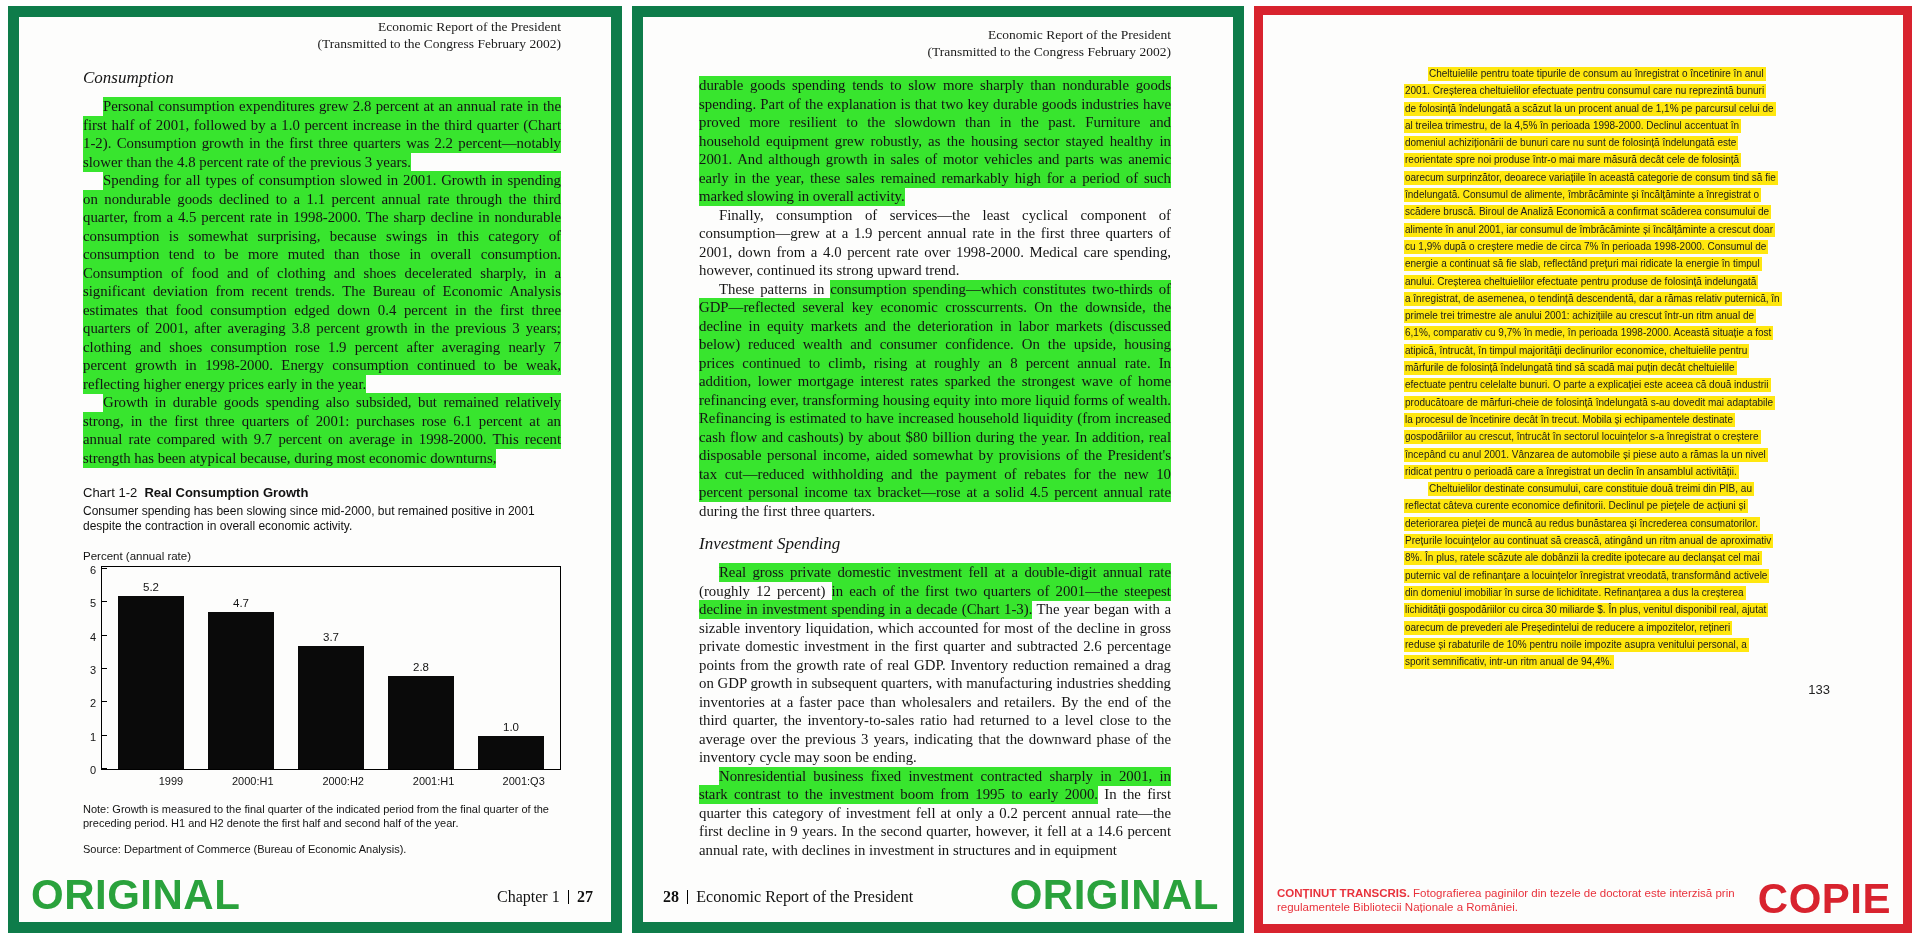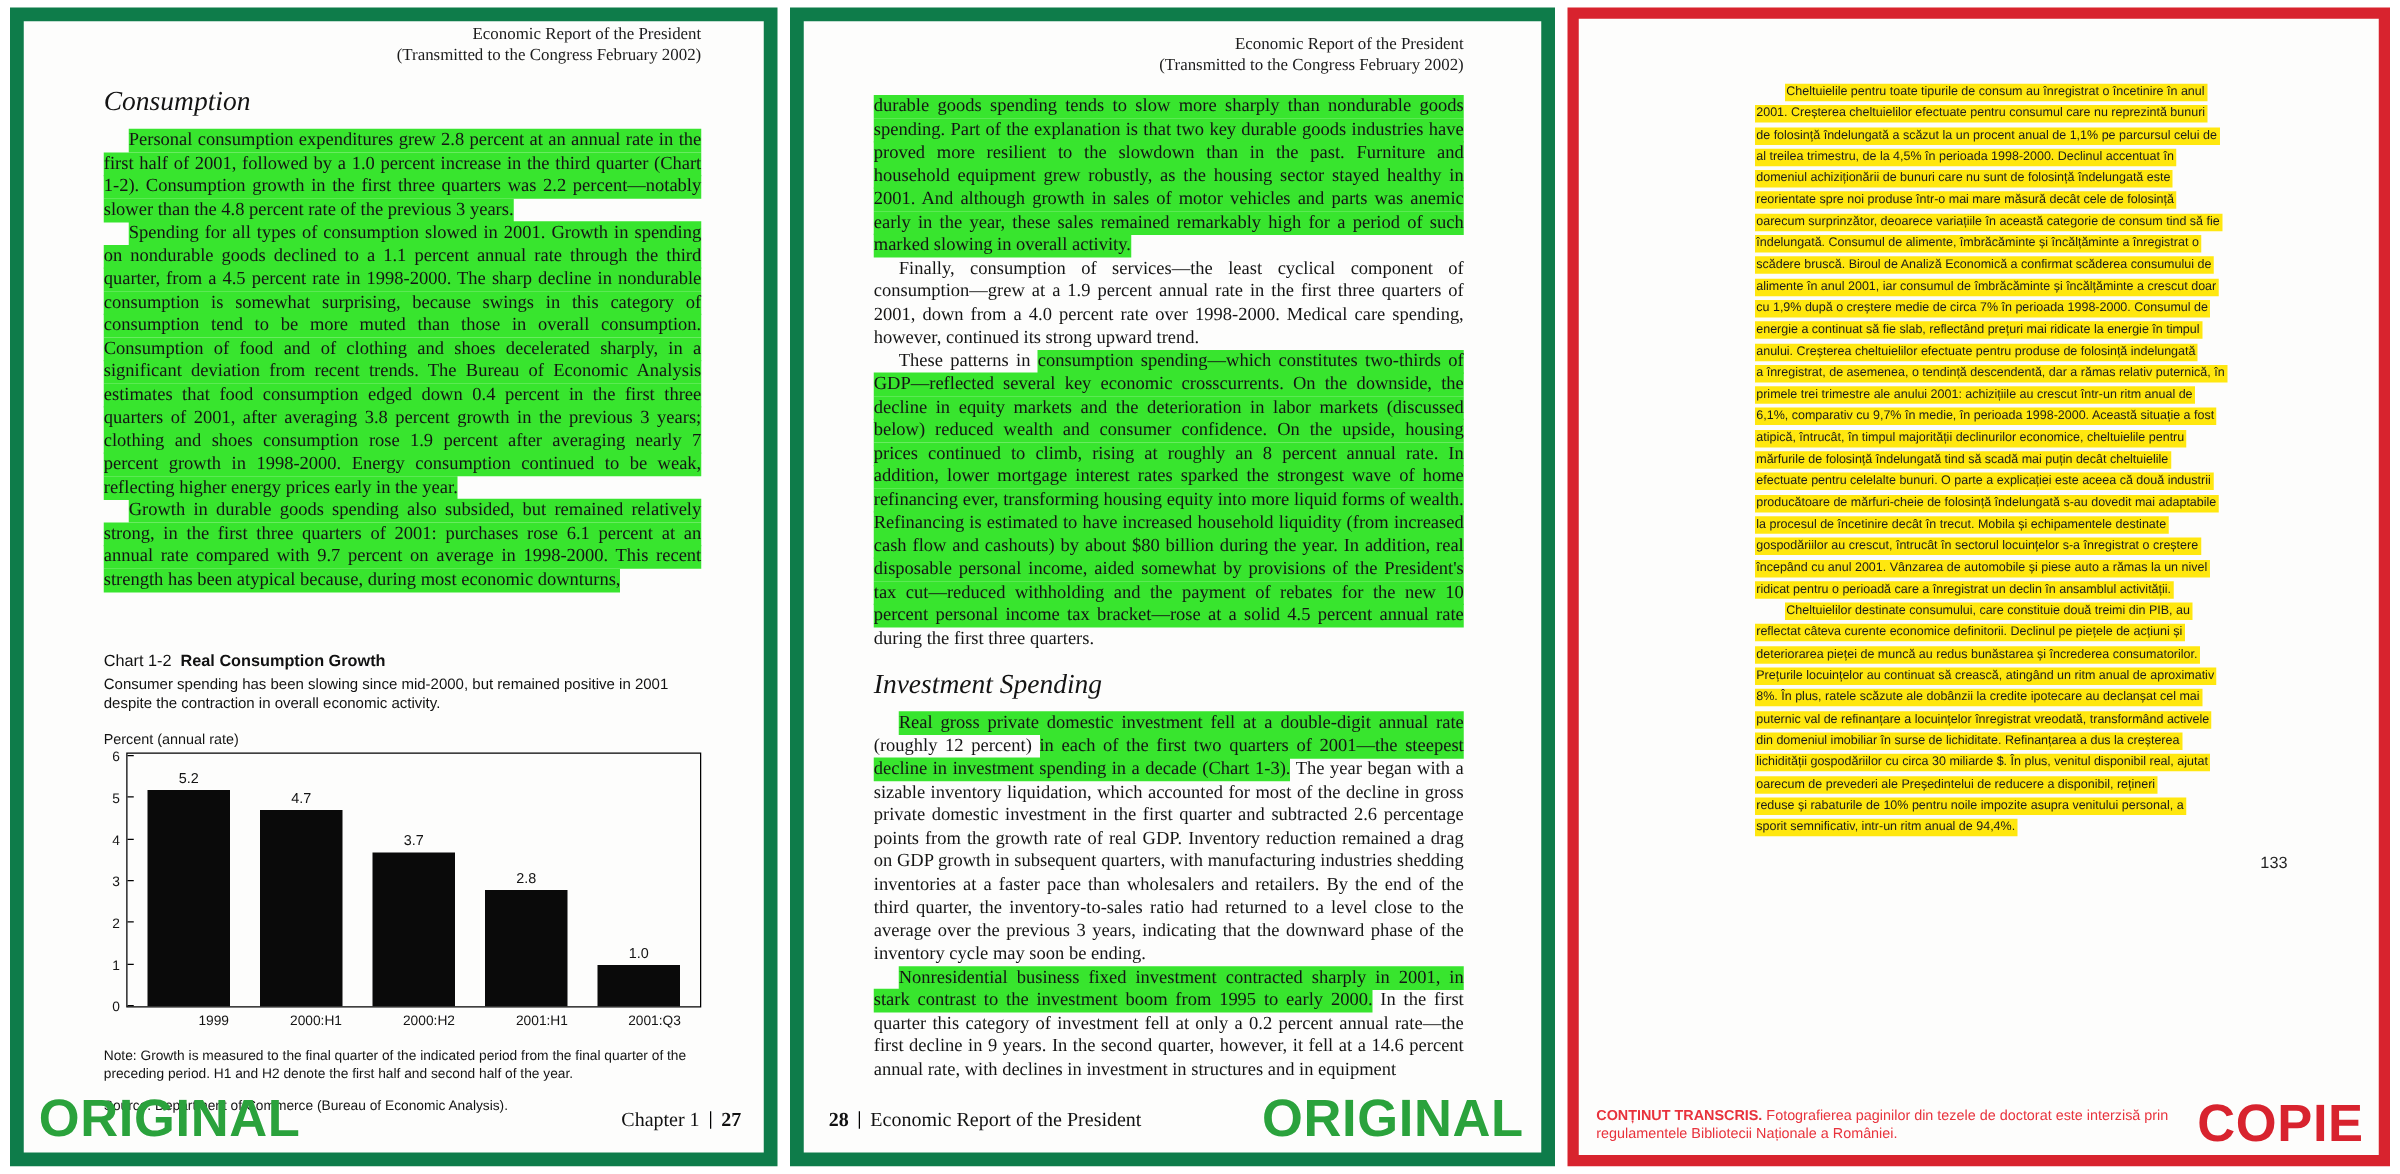--- a/index.html
+++ b/index.html
@@ -27,27 +27,27 @@
 
   .inner{position:relative;height:100%;overflow:hidden;}
   #page1 .inner{padding:10px 50px 0 64px;}
   #page2 .inner{padding:10px 62px 0 56px;}
   #page3 .inner{padding:50px 28px 0 112px;}
 
   .doc-header{text-align:right;font-size:13.5px;line-height:16.5px;color:#1c1c1c;}
   #page1 .doc-header{margin-top:-8px;margin-bottom:16px;}
   #page2 .doc-header{margin-bottom:16px;}
 
-  .section-heading{font-style:italic;font-size:22px;margin:14px 0 9px;}
+  .section-heading{font-style:italic;font-size:17px;margin:14px 0 9px;}
   .para{font-size:14.8px;line-height:18.5px;text-align:justify;}
   .para.indent{text-indent:20px;}
   .hl{background:var(--green-hl);padding:1px 0 2px;}
 
   
-  .chart-block{margin-top:48px;}
+  .chart-block{margin-top:18px;}
   .chart-label-row{font-family:"Liberation Sans","DejaVu Sans",sans-serif;font-size:13px;color:#111;}
   .chart-label-row .bold{font-weight:bold;}
   .chart-caption{font-family:"Liberation Sans","DejaVu Sans",sans-serif;font-size:12px;line-height:15px;margin-top:4px;max-width:462px;color:#111;}
   .chart-ylabel{font-family:"Liberation Sans","DejaVu Sans",sans-serif;font-size:11.5px;margin:16px 0 4px;}
   .plot-row{display:flex;}
   .yaxis{position:relative;width:18px;height:204px;flex:none;}
   .ytick{position:absolute;right:5px;font-family:"Liberation Sans","DejaVu Sans",sans-serif;font-size:11px;}
   .plot{position:relative;flex:1;height:204px;border:1.2px solid #000;}
   .tickmark{position:absolute;left:0;width:5px;height:1px;background:#000;}
   .bars{position:absolute;left:0;right:0;top:0;bottom:0;display:flex;justify-content:space-around;align-items:flex-end;padding:0 4px;}
@@ -212,21 +212,21 @@
           <div class="ro-line"><span class="yhl">începând cu anul 2001. Vânzarea de automobile și piese auto a rămas la un nivel</span></div>
           <div class="ro-line"><span class="yhl">ridicat pentru o perioadă care a înregistrat un declin în ansamblul activității.</span></div>
           <div class="ro-line indent"><span class="yhl">Cheltuielilor destinate consumului, care constituie două treimi din PIB, au</span></div>
           <div class="ro-line"><span class="yhl">reflectat câteva curente economice definitorii. Declinul pe piețele de acțiuni și</span></div>
           <div class="ro-line"><span class="yhl">deteriorarea pieței de muncă au redus bunăstarea și încrederea consumatorilor.</span></div>
           <div class="ro-line"><span class="yhl">Prețurile locuințelor au continuat să crească, atingând un ritm anual de aproximativ</span></div>
           <div class="ro-line"><span class="yhl">8%. În plus, ratele scăzute ale dobânzii la credite ipotecare au declanșat cel mai</span></div>
           <div class="ro-line"><span class="yhl">puternic val de refinanțare a locuințelor înregistrat vreodată, transformând activele</span></div>
           <div class="ro-line"><span class="yhl">din domeniul imobiliar în surse de lichiditate. Refinanțarea a dus la creșterea</span></div>
           <div class="ro-line"><span class="yhl">lichidității gospodăriilor cu circa 30 miliarde $. În plus, venitul disponibil real, ajutat</span></div>
-          <div class="ro-line"><span class="yhl">oarecum de prevederi ale Președintelui de reducere a disponibil, rețineri</span></div>
+          <div class="ro-line"><span class="yhl">oarecum de prevederi ale Președintelui de reducere a impozitelor, rețineri</span></div>
           <div class="ro-line"><span class="yhl">reduse și rabaturile de 10% pentru noile impozite asupra venitului personal, a</span></div>
           <div class="ro-line"><span class="yhl">sporit semnificativ, intr-un ritm anual de 94,4%.</span></div>
         </div>
       <div class="ro-folio">133</div>
     </div>
     <div class="notice">
       <span class="bold">CONȚINUT TRANSCRIS.</span><span> Fotografierea paginilor din tezele de doctorat este interzisă prin regulamentele Bibliotecii Naționale a României.</span>
     </div>
     <div class="stamp red">COPIE</div>
   </div>

